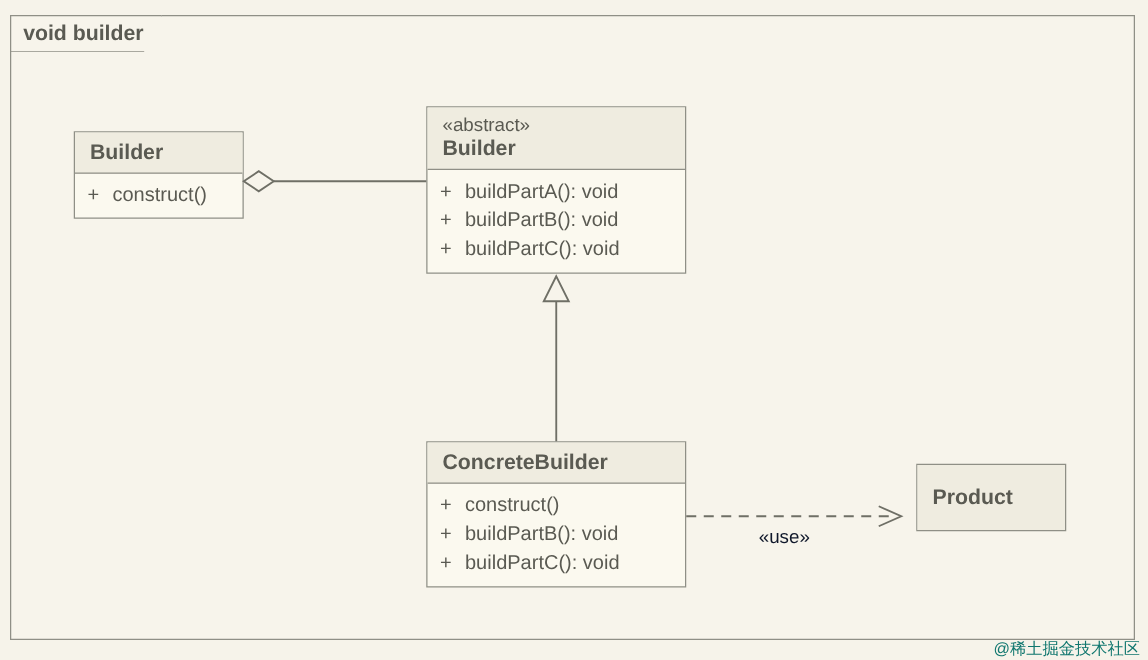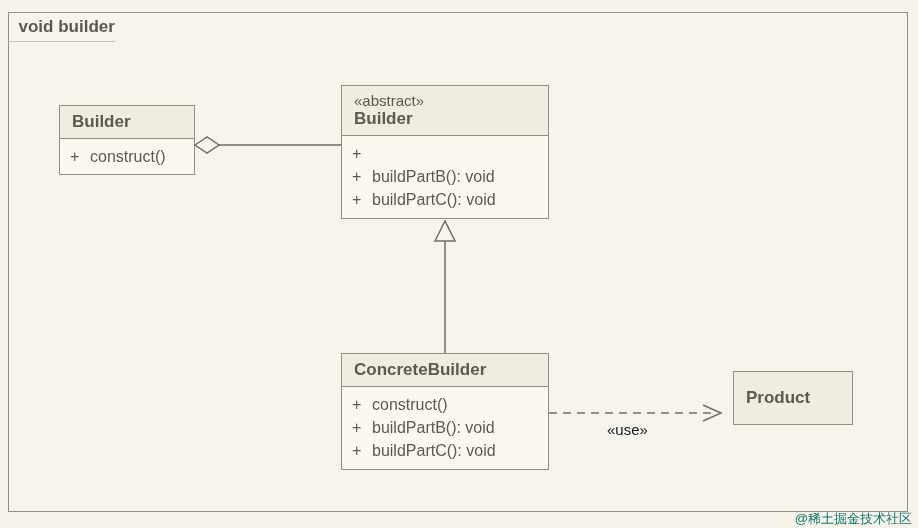--- a/index.html
+++ b/index.html
@@ -102,20 +102,21 @@
   </div>
 
   <div class="uml-class" style="left:332px; top:72px; width:208px;">
     <div class="uml-header">
       <span class="uml-stereotype">«abstract»</span>
       <span>Builder</span>
     </div>
     <div class="uml-body">
       <div class="uml-row">
           <span class="uml-vis">+</span>
+          <span>buildPartA(): void</span>
         </div>
       <div class="uml-row">
           <span class="uml-vis">+</span>
           <span>buildPartB(): void</span>
         </div>
       <div class="uml-row">
           <span class="uml-vis">+</span>
           <span>buildPartC(): void</span>
         </div>
     </div>

